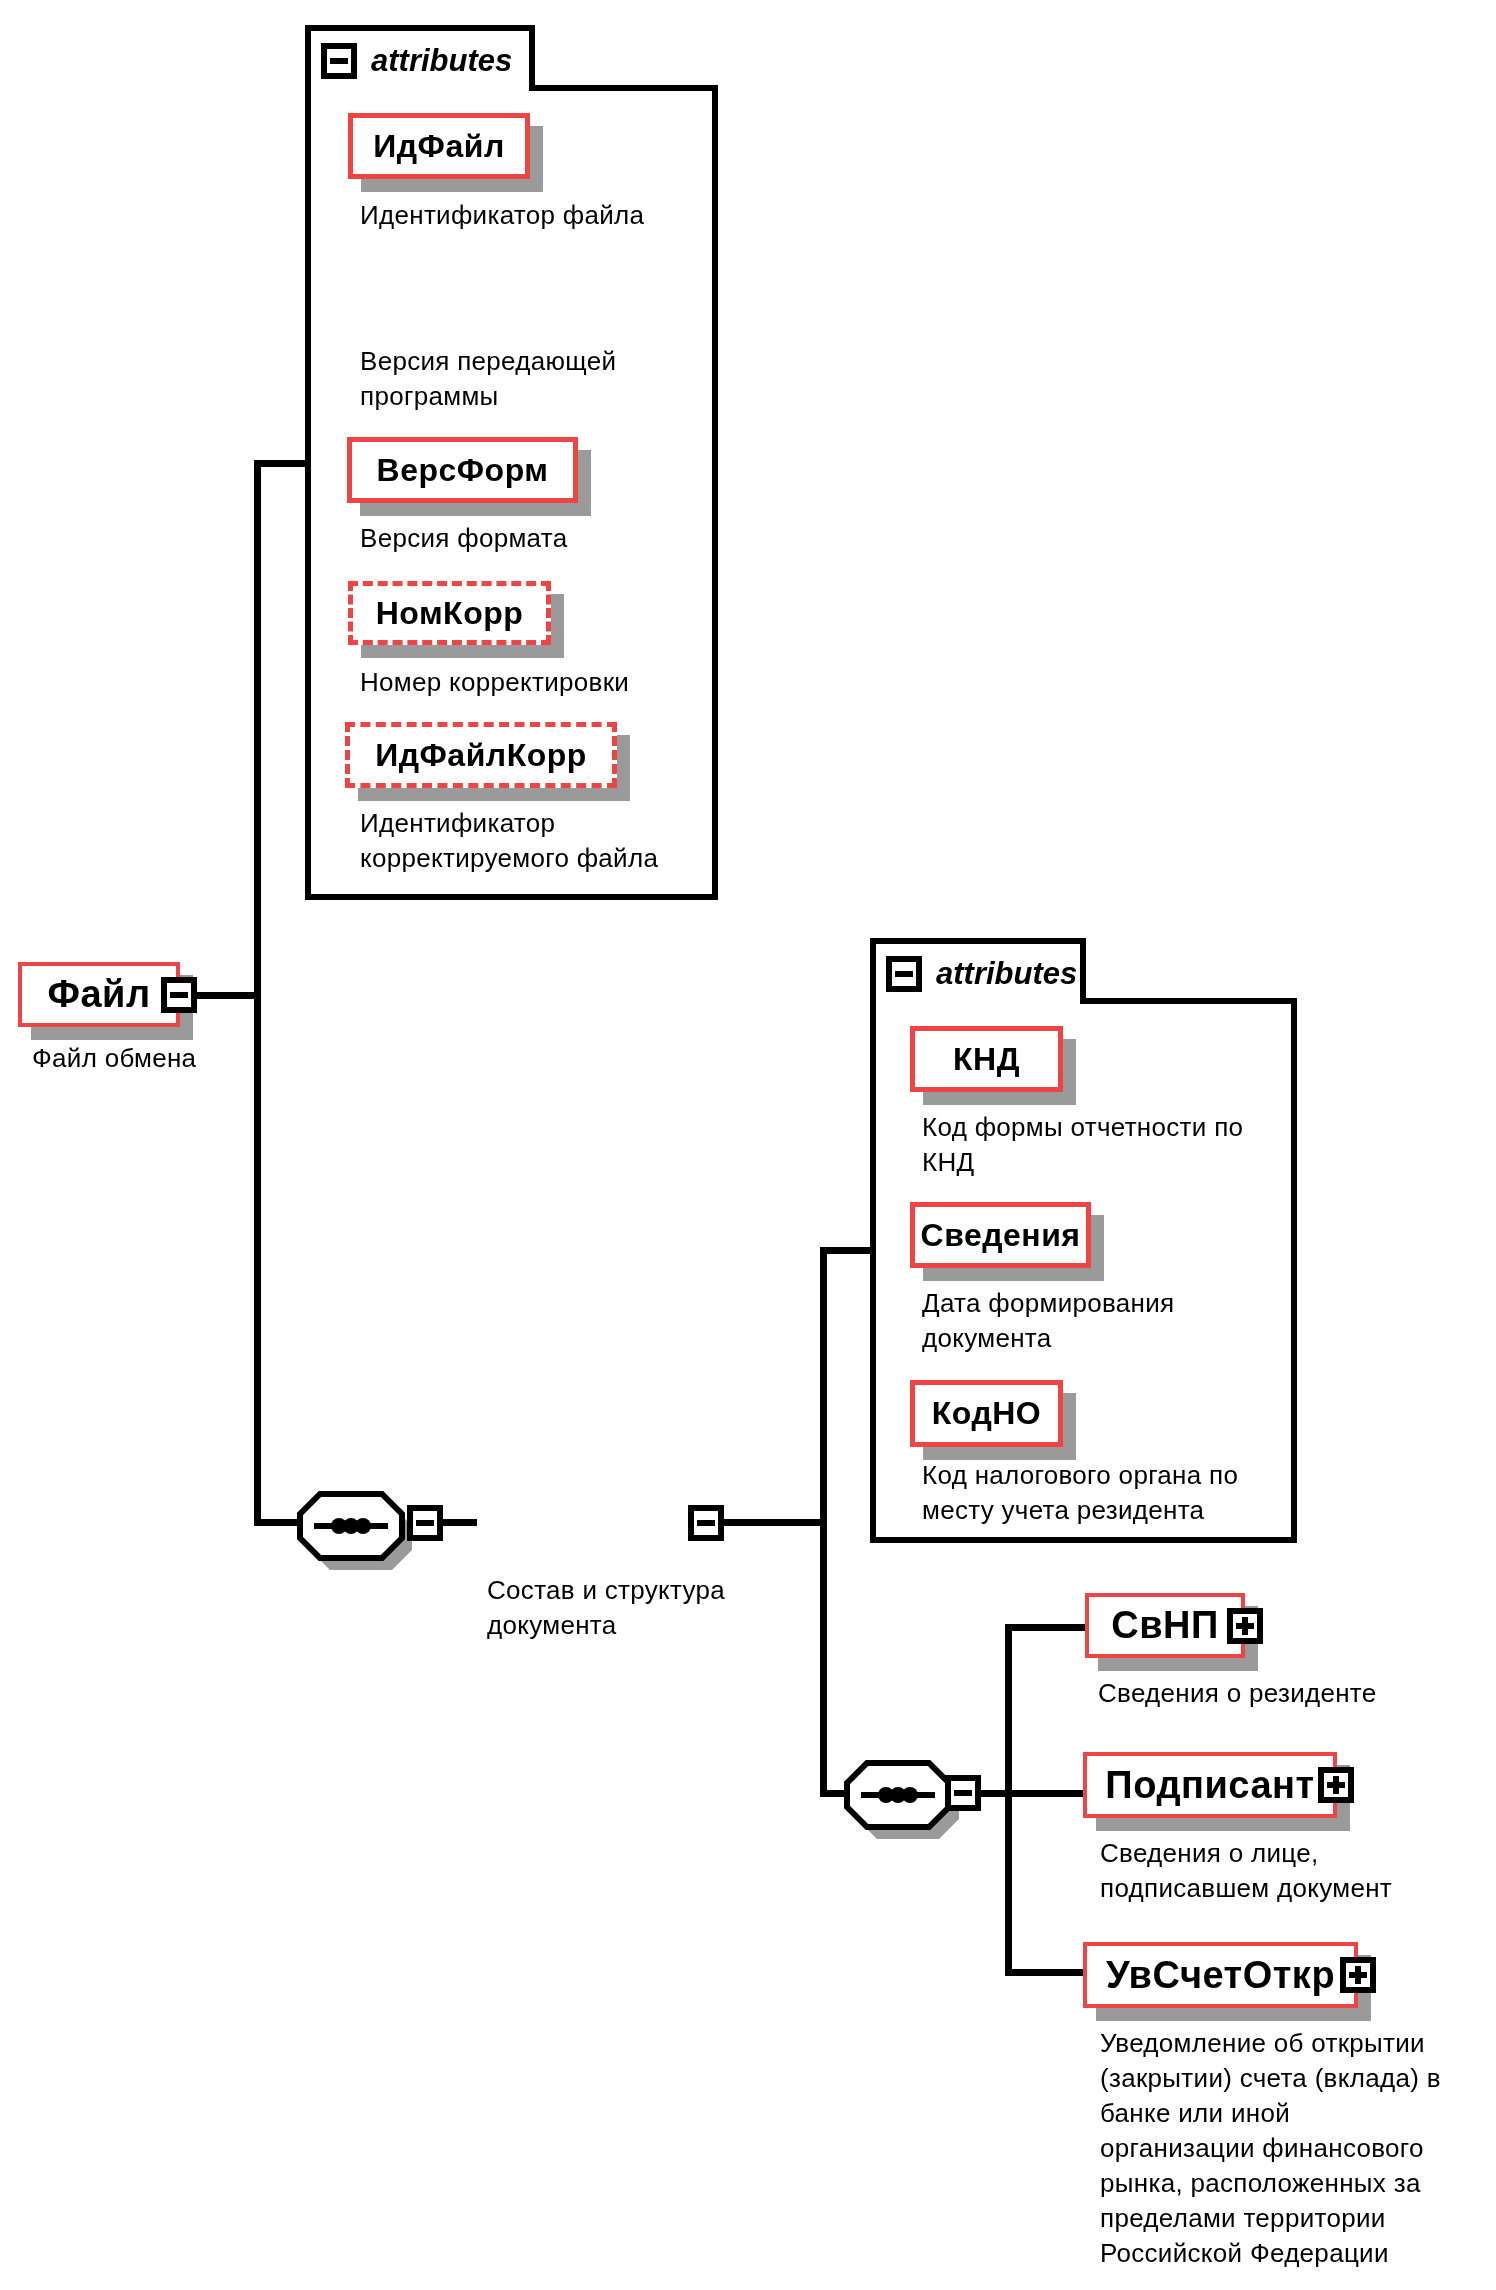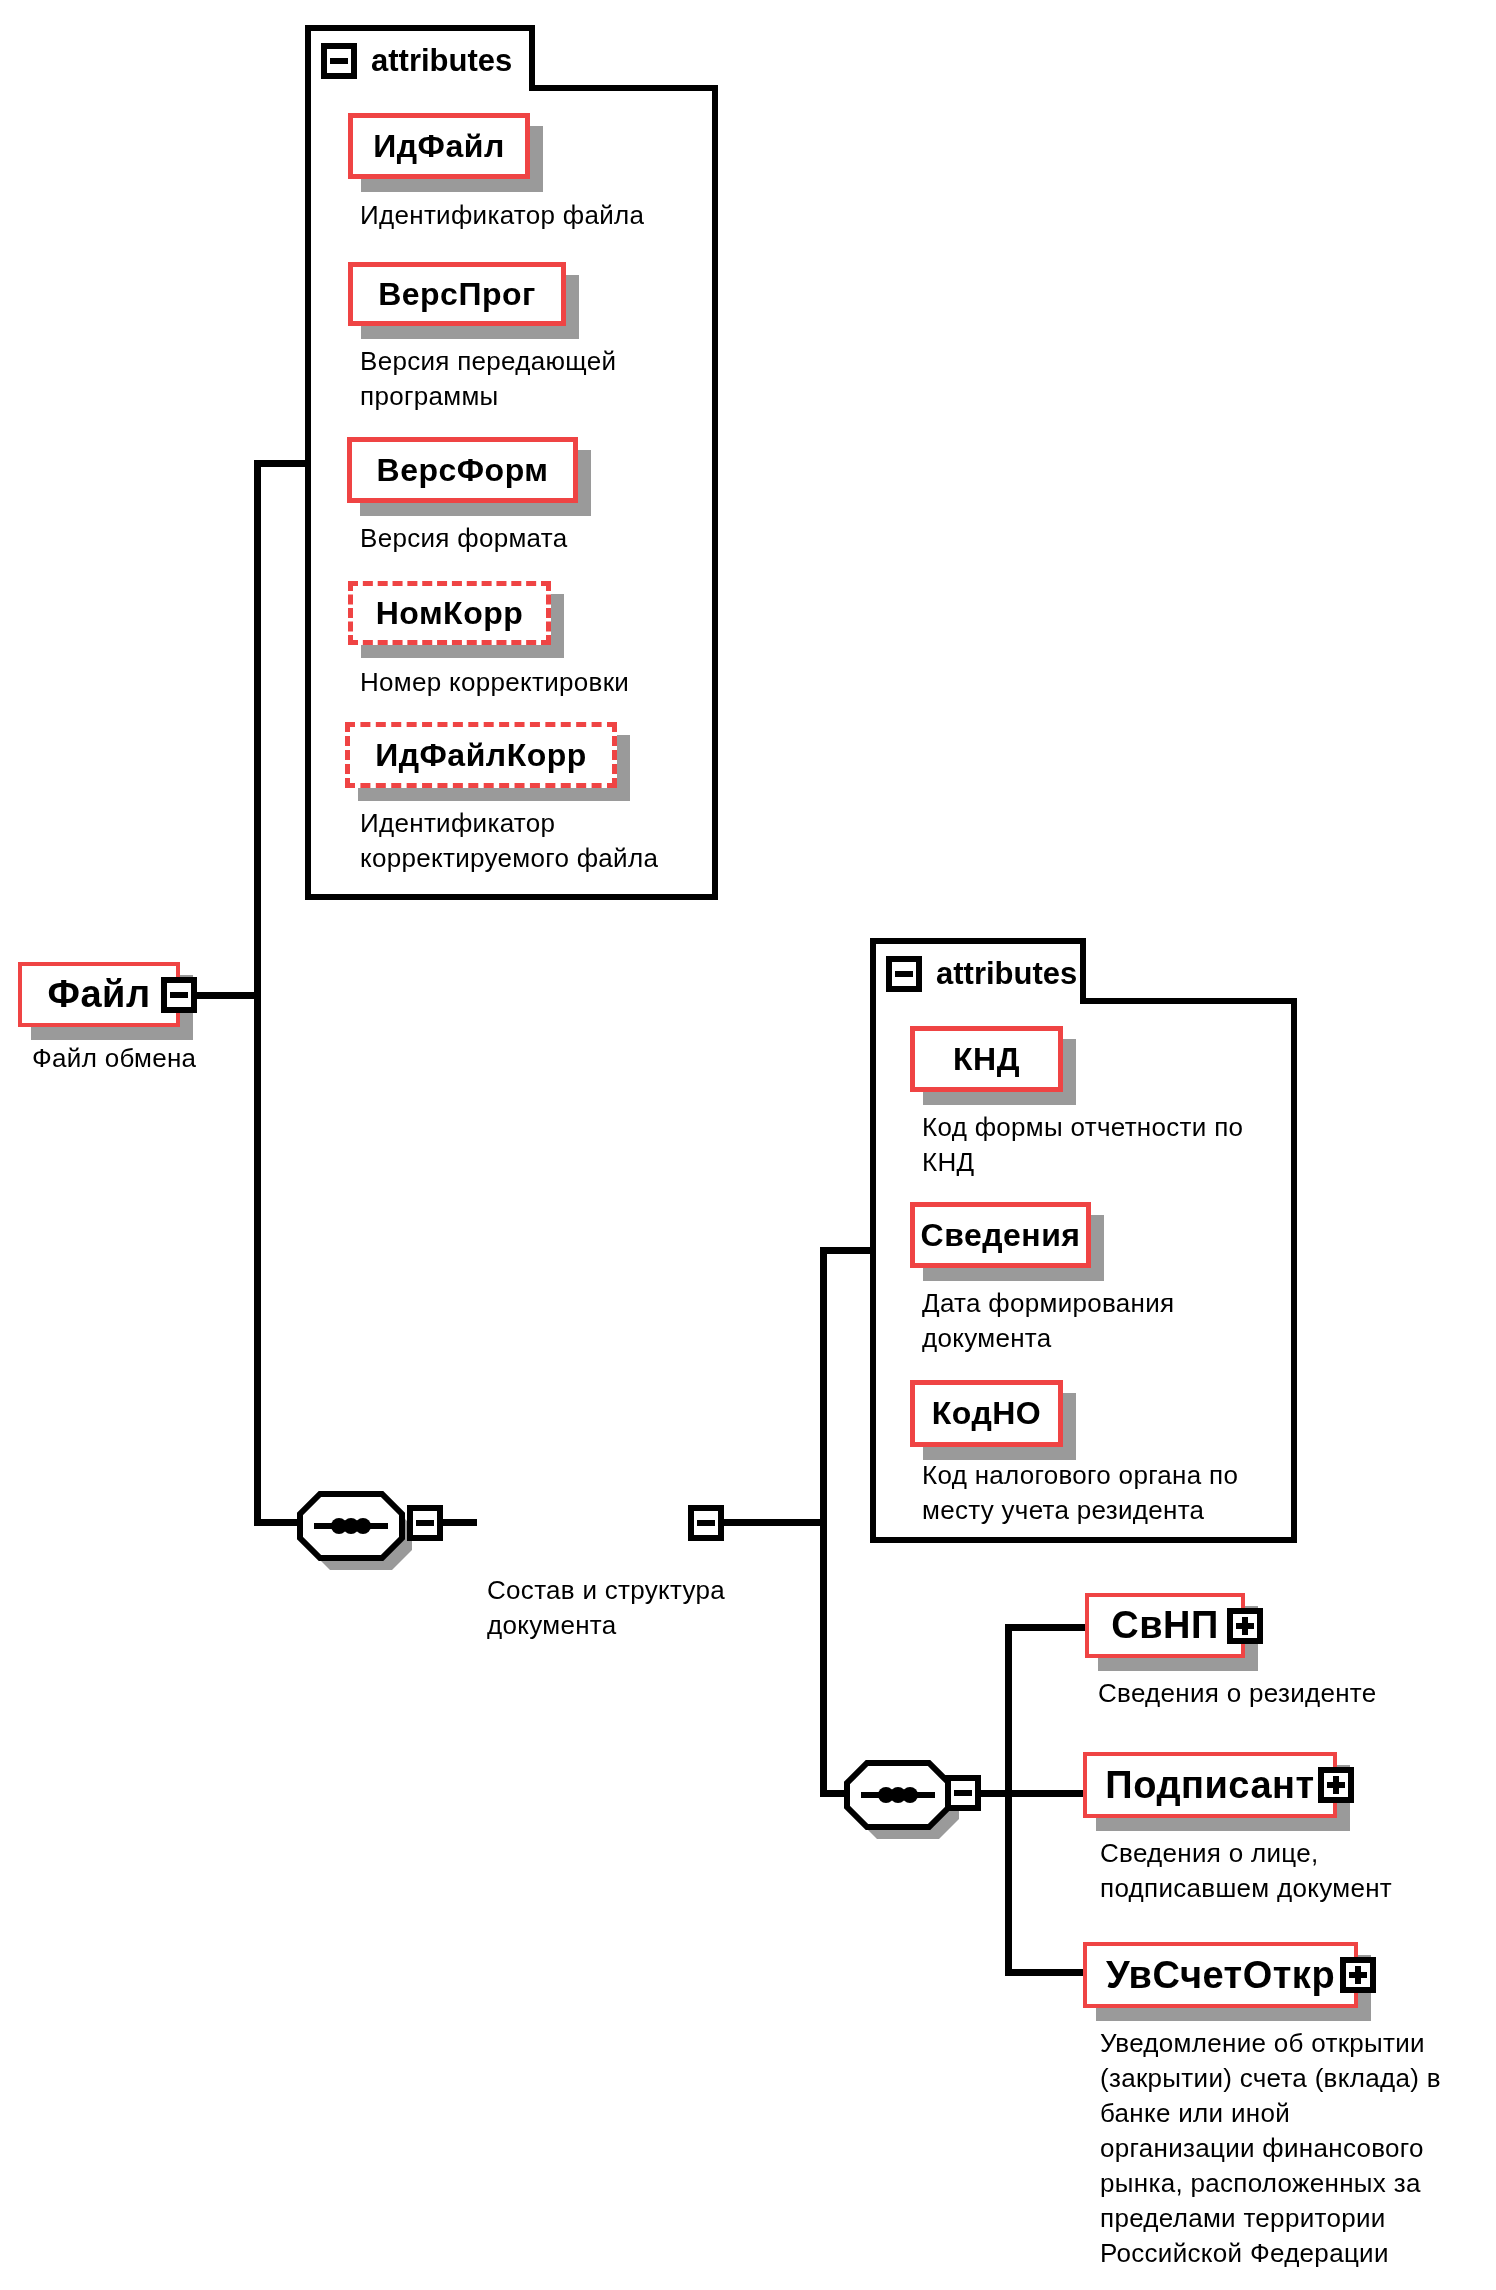--- a/index.html
+++ b/index.html
@@ -23,21 +23,21 @@
   .desc{
     position:absolute;font-size:26px;line-height:35px;letter-spacing:0.3px;
     white-space:pre-line;z-index:2;
   }
   
   .group-body{position:absolute;border:6px solid #000;box-sizing:border-box;background:transparent;z-index:0;}
   .group-tab{
     position:absolute;border:6px solid #000;border-bottom:none;background:#fff;
     box-sizing:border-box;display:flex;align-items:center;gap:14px;padding-left:10px;z-index:3;
   }
-  .group-tab .tab-lbl{font-weight:bold;font-size:31px;}
+  .group-tab .tab-lbl{font-weight:bold;font-style:italic;font-size:31px;}
   
   .expander{
     position:absolute;width:36px;height:36px;background:#fff;border:6px solid #000;
     box-sizing:border-box;z-index:4;
   }
   .expander::before{
     content:"";position:absolute;left:3px;right:3px;top:50%;margin-top:-3px;height:6px;background:#000;
   }
   .expander.plus::after{
     content:"";position:absolute;top:3px;bottom:3px;left:50%;margin-left:-3px;width:6px;background:#000;
@@ -68,23 +68,20 @@
   <div class="group-tab" style="left:305px;top:25px;width:230px;height:66px">
     <span class="expander inline"></span>
     <span class="tab-lbl">attributes</span>
   </div>
 
   <div class="node attr" style="left:348px;top:113px;width:182px;height:66px">
     <span class="lbl">ИдФайл</span>
   </div>
   <div class="desc" style="left:360px;top:198px;width:350px">Идентификатор файла</div>
 
-  <div class="node attr" style="left:348px;top:262px;width:218px;height:64px">
-    <span class="lbl">ВерсПрог</span>
-  </div>
   <div class="desc" style="left:360px;top:344px;width:350px">Версия передающей
 программы</div>
 
   <div class="node attr" style="left:347px;top:437px;width:231px;height:66px">
     <span class="lbl">ВерсФорм</span>
   </div>
   <div class="desc" style="left:360px;top:521px;width:350px">Версия формата</div>
 
   <div class="node attr optional" style="left:348px;top:581px;width:203px;height:64px">
     <span class="lbl">НомКорр</span>

